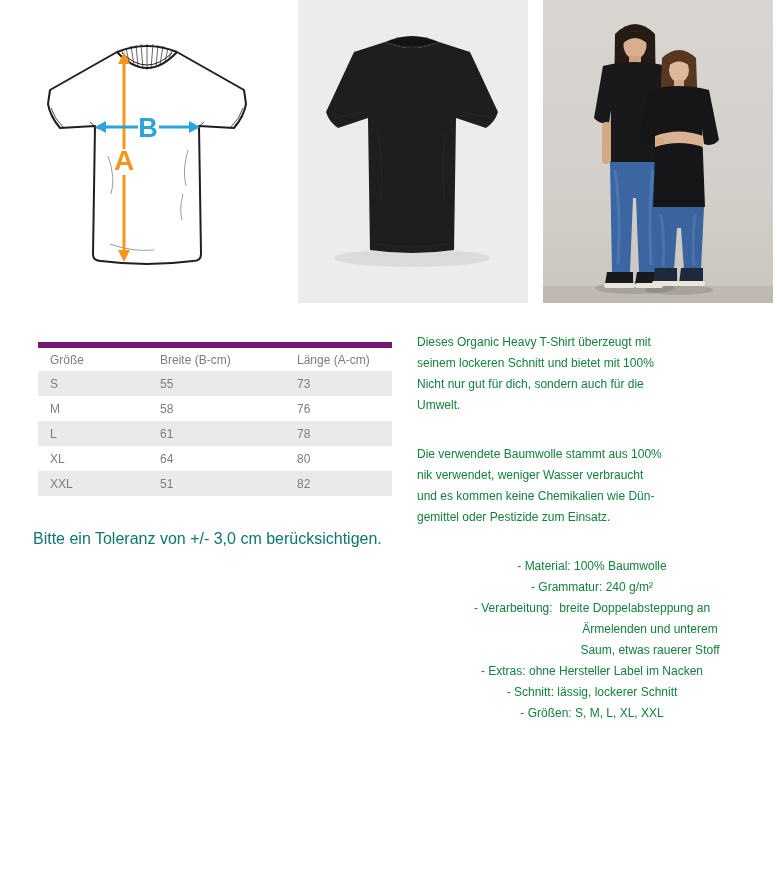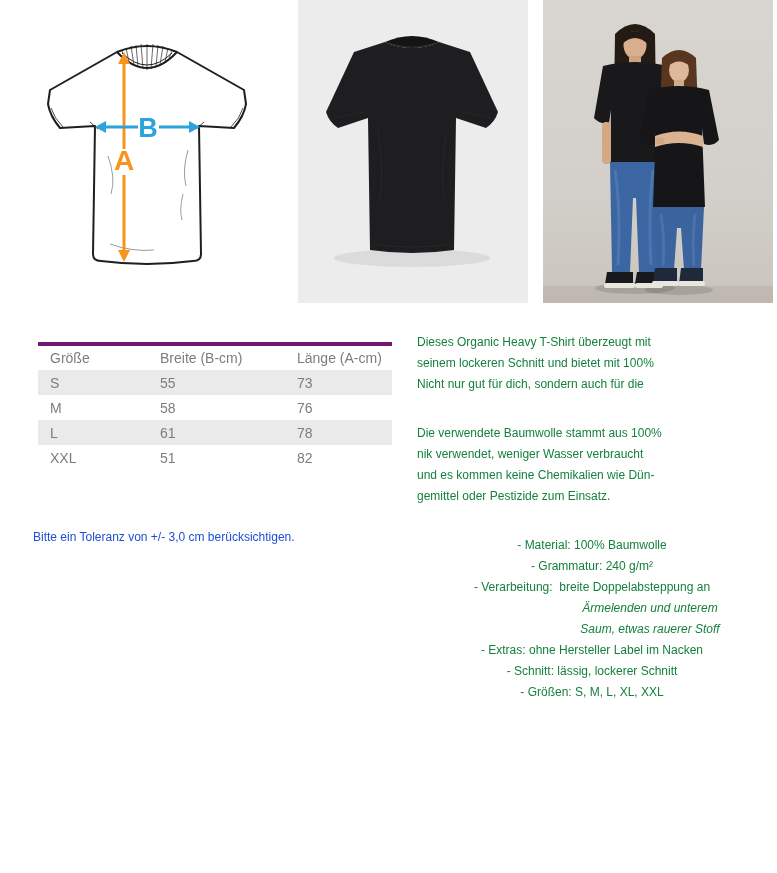--- a/index.html
+++ b/index.html
@@ -9,35 +9,35 @@
 
   
   .diagram-box { position:absolute; left:38px; top:38px; width:222px; height:236px; background:#ffffff; }
   .photo-shirt { position:absolute; left:298px; top:0; width:230px; height:303px; background:#ececec; }
   .photo-models { position:absolute; left:543px; top:0; width:230px; height:303px;
                   background:linear-gradient(180deg,#d9d6d1 0%,#d3d0cb 60%,#cac5bd 100%); }
   .diagram-box svg, .photo-shirt svg, .photo-models svg { display:block; width:100%; height:100%; }
 
   
   table.size-table { position:absolute; left:38px; top:342px; width:354px;
-                     border-collapse:collapse; border-top:4px solid #701a75;
-                     font-size:14px; color:#7d7d7d; table-layout:fixed; }
+                     border-collapse:collapse; border-top:6px solid #701a75;
+                     font-size:12px; color:#7d7d7d; table-layout:fixed; }
   table.size-table th { font-weight:400; text-align:left; height:26px; padding:0 0 0 12px; }
   table.size-table td { height:25px; padding:0 0 0 12px; }
   table.size-table tbody tr:nth-child(odd) { background:#eaeaea; }
 
-  .tolerance-note { position:absolute; left:33px; top:530px; font-size:12px; color:#1d4ed8; }
+  .tolerance-note { position:absolute; left:33px; top:530px; font-size:16px; color:#0f766e; }
 
   
   .description { position:absolute; left:417px; top:332px; width:350px;
                  font-size:12px; color:#15803d; }
   .desc-par { margin-bottom:28px; }
   .desc-par:last-child { margin-bottom:0;text-align:center; }
   .desc-line { line-height:21px; height:21px; white-space:pre; }
-  .desc-line.indent-1 { margin-left:116px;font-style:italic; }
+  .desc-line.indent-1 { margin-left:116px; }
 </style>
 </head>
 <body>
 
 <div class="page">
 
   <div class="diagram-box">
     <svg viewBox="0 0 222 236">
 
       <path d="M 79 14 L 12 52 L 10 66 Q 12 78 22 90 L 57 88 L 55 216 Q 55 223 63 223
@@ -159,34 +159,40 @@
           <td>M</td>
           <td>58</td>
           <td>76</td>
         </tr>
         <tr>
           <td>L</td>
           <td>61</td>
           <td>78</td>
         </tr>
         <tr>
+          <td>XL</td>
+          <td>64</td>
+          <td>80</td>
+        </tr>
+        <tr>
           <td>XXL</td>
           <td>51</td>
           <td>82</td>
         </tr>
       </tbody>
   </table>
 
   <div class="tolerance-note">Bitte ein Toleranz von +/- 3,0 cm berücksichtigen.</div>
 
   <div class="description">
     <div class="desc-par">
         <div class="desc-line">Dieses Organic Heavy T-Shirt überzeugt mit</div>
         <div class="desc-line">seinem lockeren Schnitt und bietet mit 100%</div>
         <div class="desc-line">Nicht nur gut für dich, sondern auch für die</div>
+        <div class="desc-line">Umwelt.</div>
       </div>
     <div class="desc-par">
         <div class="desc-line">Die verwendete Baumwolle stammt aus 100%</div>
         <div class="desc-line">nik verwendet, weniger Wasser verbraucht</div>
         <div class="desc-line">und es kommen keine Chemikalien wie Dün-</div>
         <div class="desc-line">gemittel oder Pestizide zum Einsatz.</div>
       </div>
     <div class="desc-par">
         <div class="desc-line">- Material: 100% Baumwolle</div>
         <div class="desc-line">- Grammatur: 240 g/m²</div>

